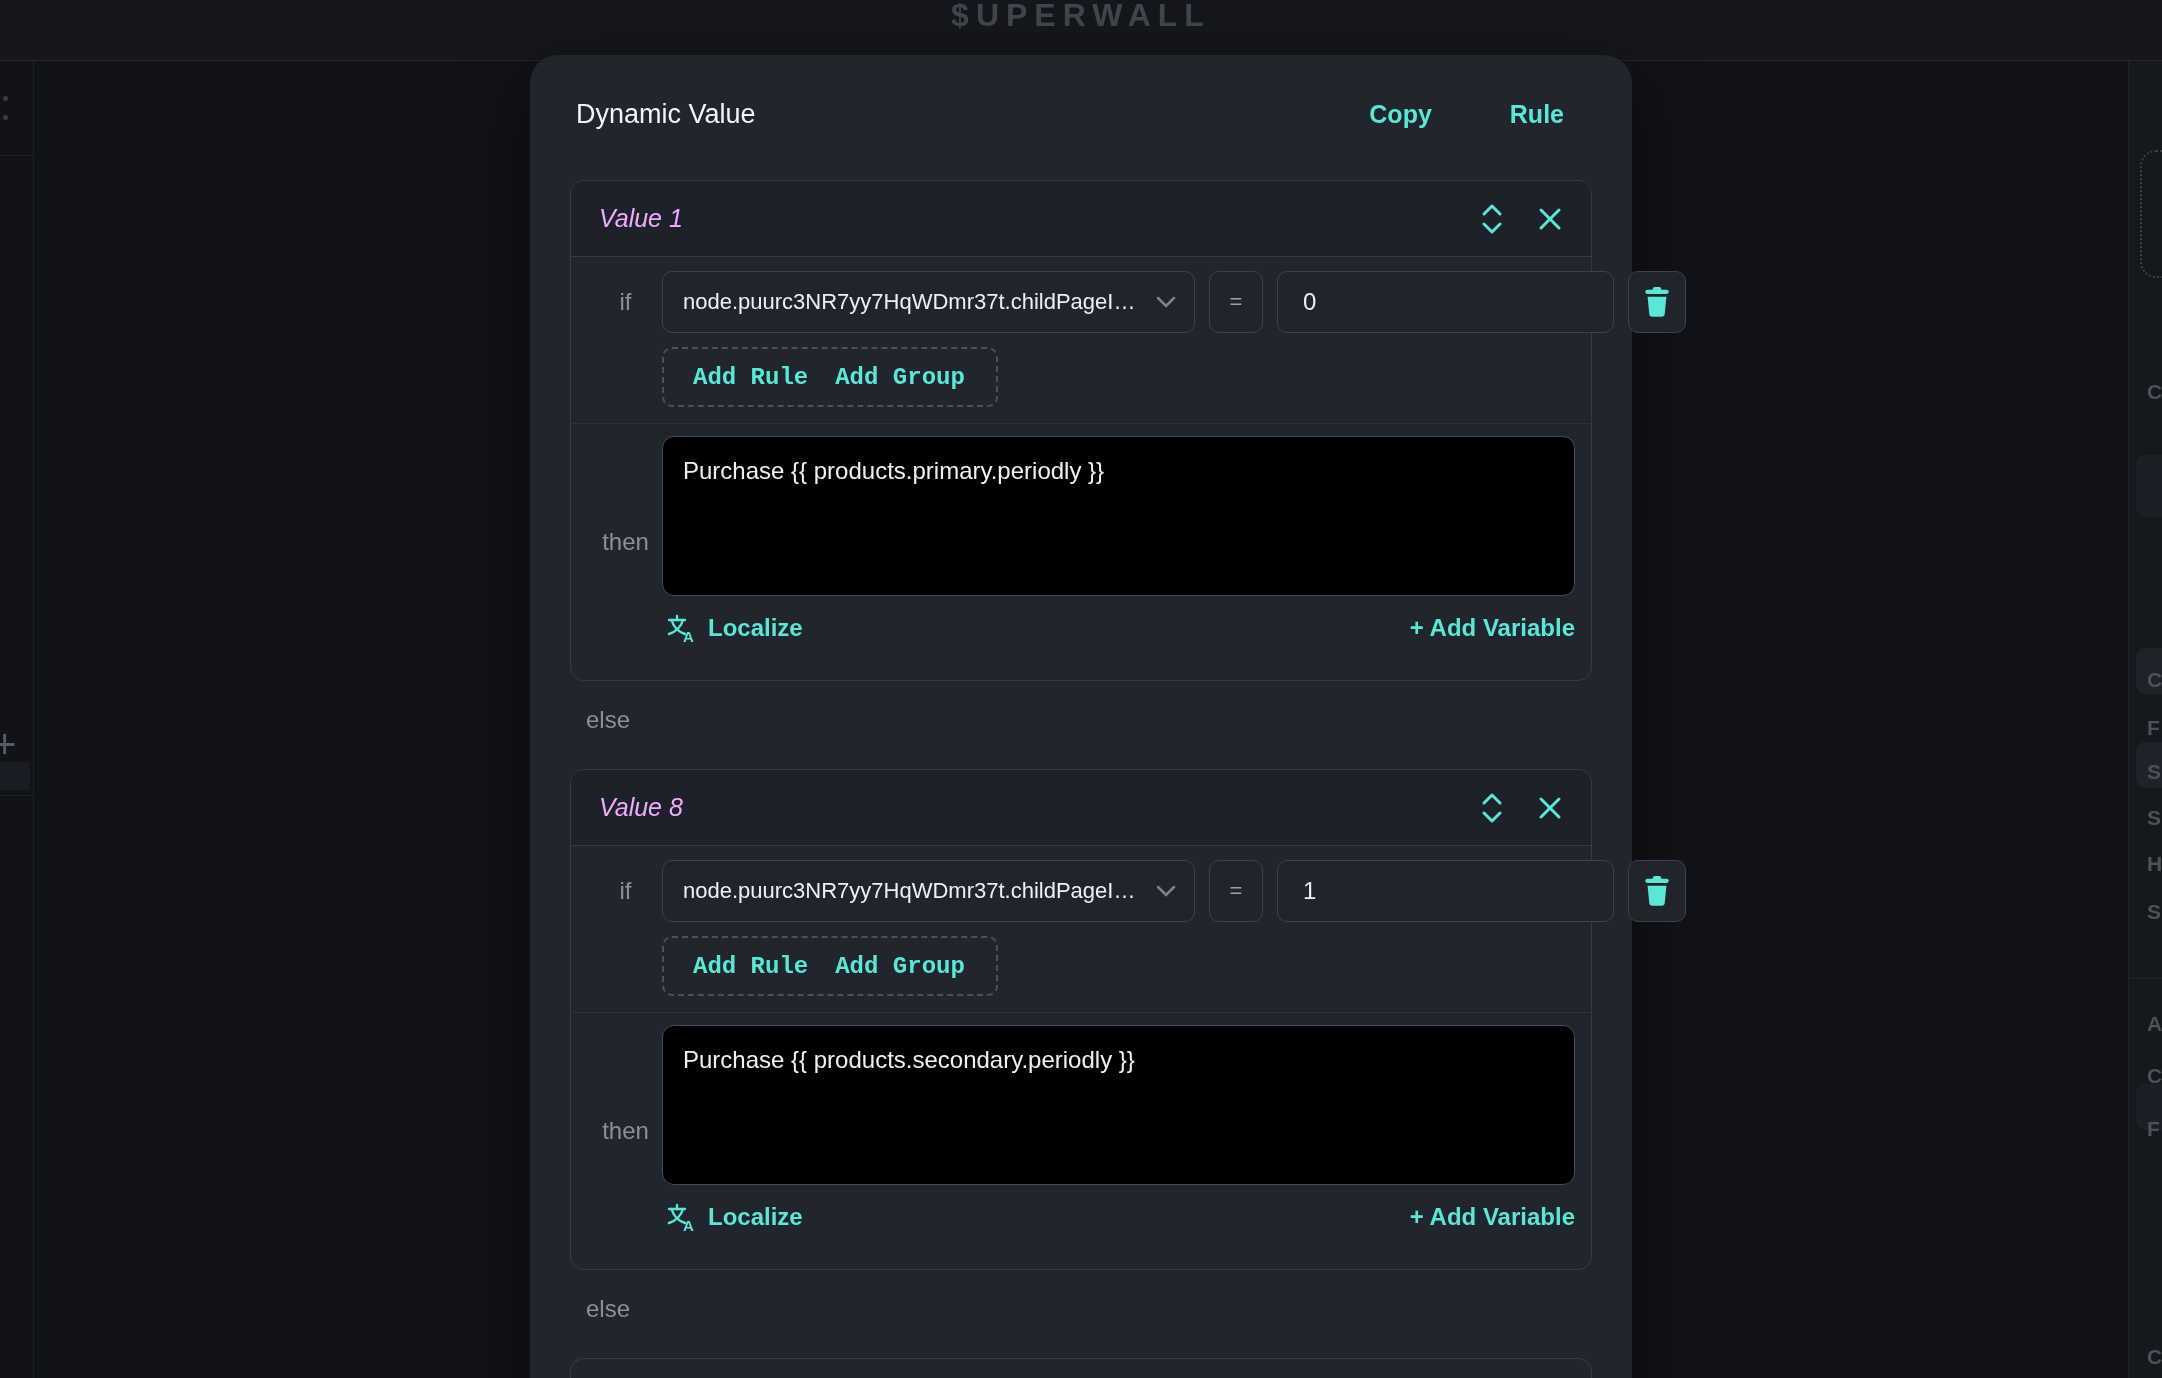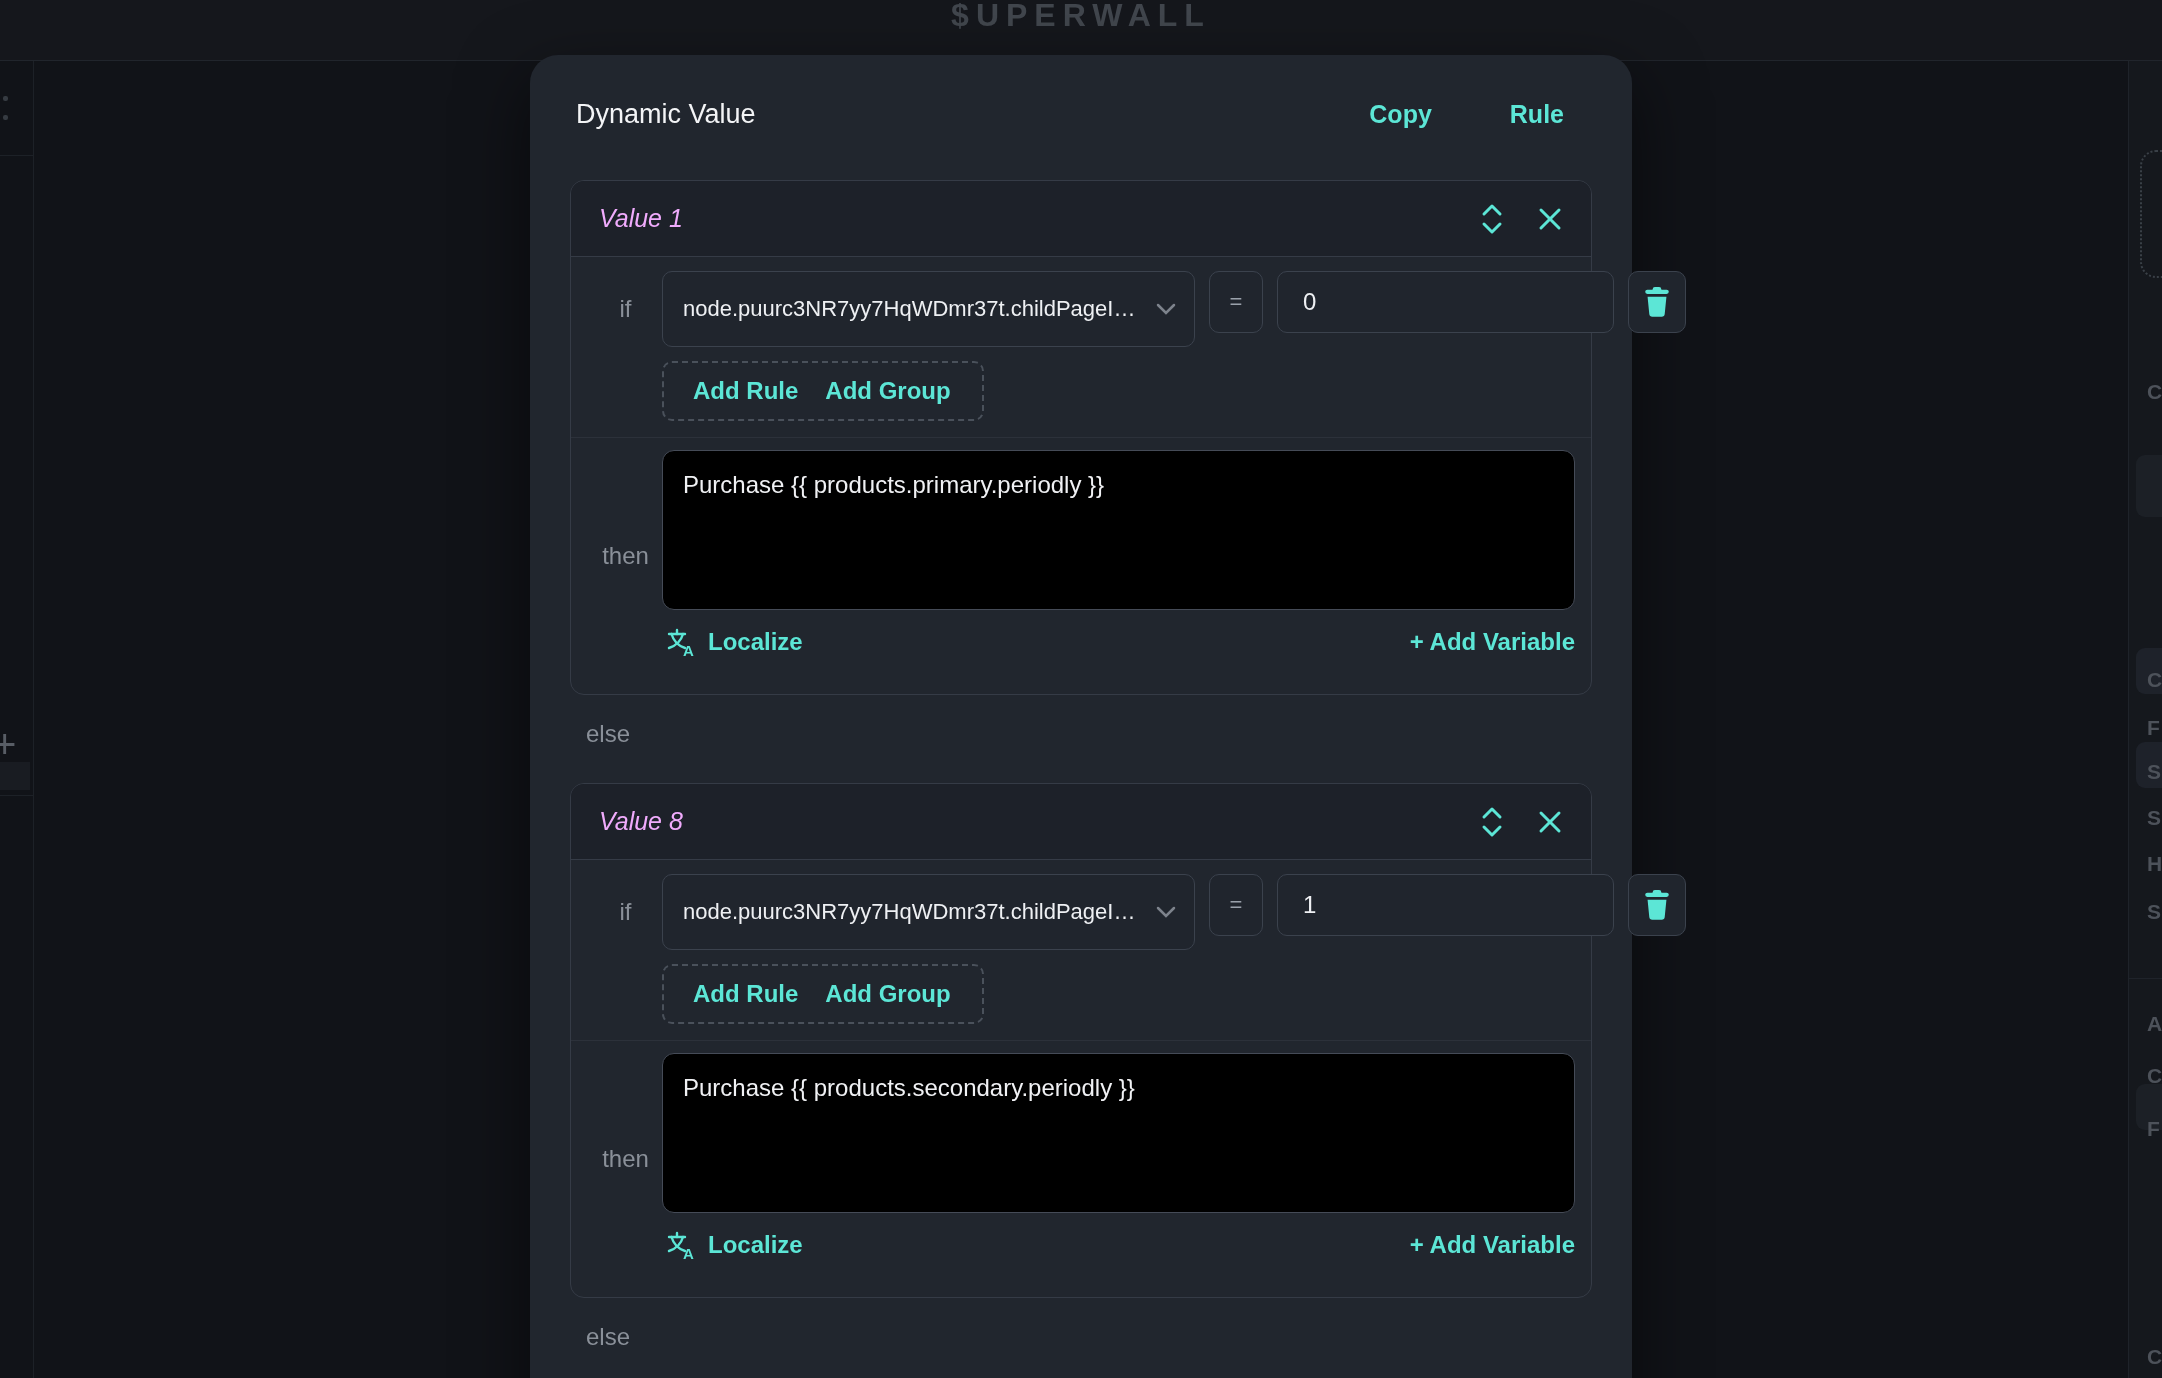--- a/index.html
+++ b/index.html
@@ -46,32 +46,32 @@
   .icon-btn { background:none; border:none; cursor:pointer; color:#5ce6d6; display:flex; align-items:center; }
 
   .card-body { padding:14px 16px 32px 18px; }
   .row { display:flex; }
   .label-col { width:73px; flex:0 0 73px; display:flex; justify-content:center;
     color:#8a9099; font-size:24px; }
   .label-col.mid { align-items:center; }
   .label-col.bottom { align-items:flex-end; padding-bottom:40px; }
 
   .cond-content { flex:1; display:flex; gap:14px; }
-  .select-box { flex:0 0 533px; height:76px; border:1px solid #3b424d; border-radius:10px;
+  .select-box { flex:0 0 533px; height:62px; border:1px solid #3b424d; border-radius:10px;
     display:flex; align-items:center; padding:0 18px 0 20px; cursor:pointer; background:#20252d; }
   .select-text { color:#eef0f3; font-size:22px; white-space:nowrap; overflow:hidden; flex:1; }
   .select-chevron { color:#7d838c; margin-left:12px; display:flex; }
   .eq-btn { flex:0 0 54px; height:62px; border:1px solid #3b424d; border-radius:10px;
     background:#20252d; color:#9aa1ab; font-size:22px; font-family:inherit; cursor:pointer; }
   .num-input { flex:0 0 227px; height:62px; border:1px solid #3b424d; border-radius:10px;
     background:#20252d; color:#eef0f3; font-size:24px; font-family:inherit; padding:0 0 0 25px; outline:none; }
   .trash-btn { flex:0 0 58px; height:62px; border:1px solid #3b424d; border-radius:10px;
     background:#20252d; display:flex; align-items:center; justify-content:center; cursor:pointer; color:#5ce6d6; }
 
-  .add-row { margin-top:14px; }
+  .add-row { margin-top:14px;font-family:Liberation Mono, monospace; }
   .dashed-box { display:inline-flex; align-items:center; gap:27px; height:60px;
     padding:0 31px 0 29px; border:2px dashed #4a515b; border-radius:10px; }
   .dash-btn { background:none; border:none; cursor:pointer; color:#5ce6d6;
     font-family:inherit; font-size:24px; font-weight:700; }
 
   .then-section { border-top:1px solid #2c313a; margin:16px -16px 0 -18px; padding:12px 16px 0 18px; }
   .textarea-box { flex:1; height:160px; background:#000000; border:1px solid #454b57;
     border-radius:12px; color:#f0f1f4; font-size:24px; font-family:inherit;
     padding:18px 20px; resize:none; outline:none; line-height:1.35; }
   .localize-row { margin-top:12px; display:flex; align-items:center; justify-content:space-between;

